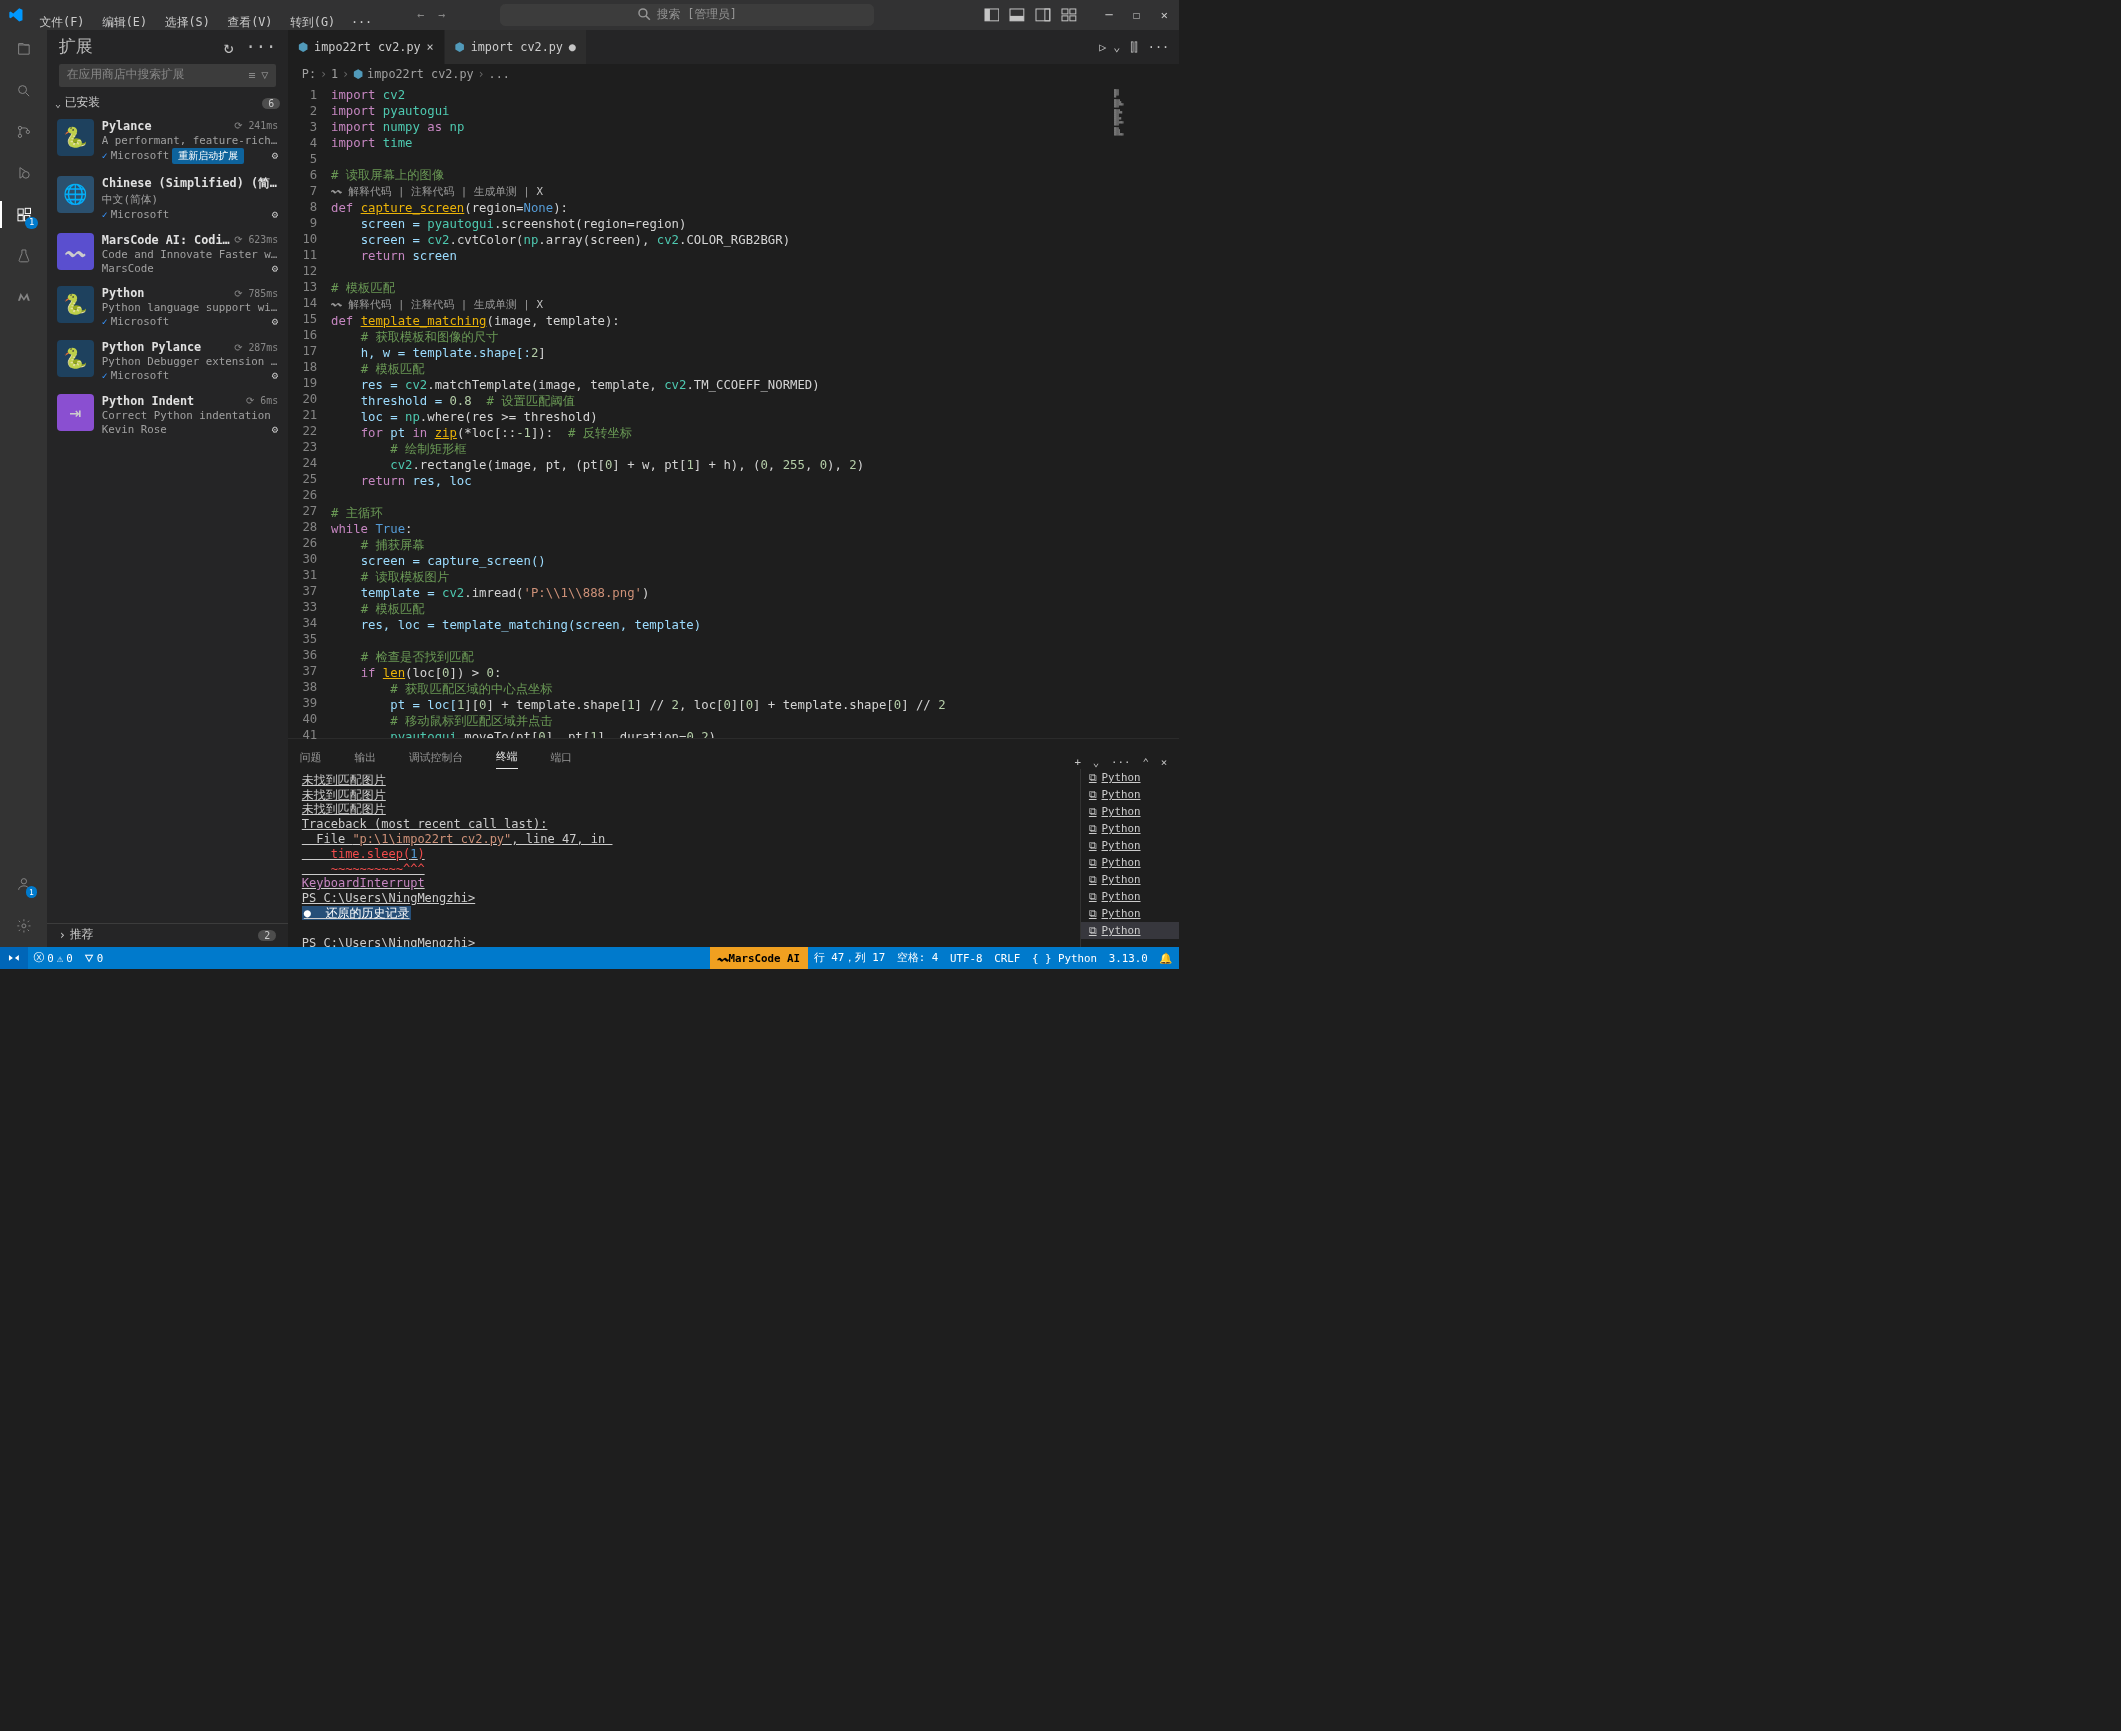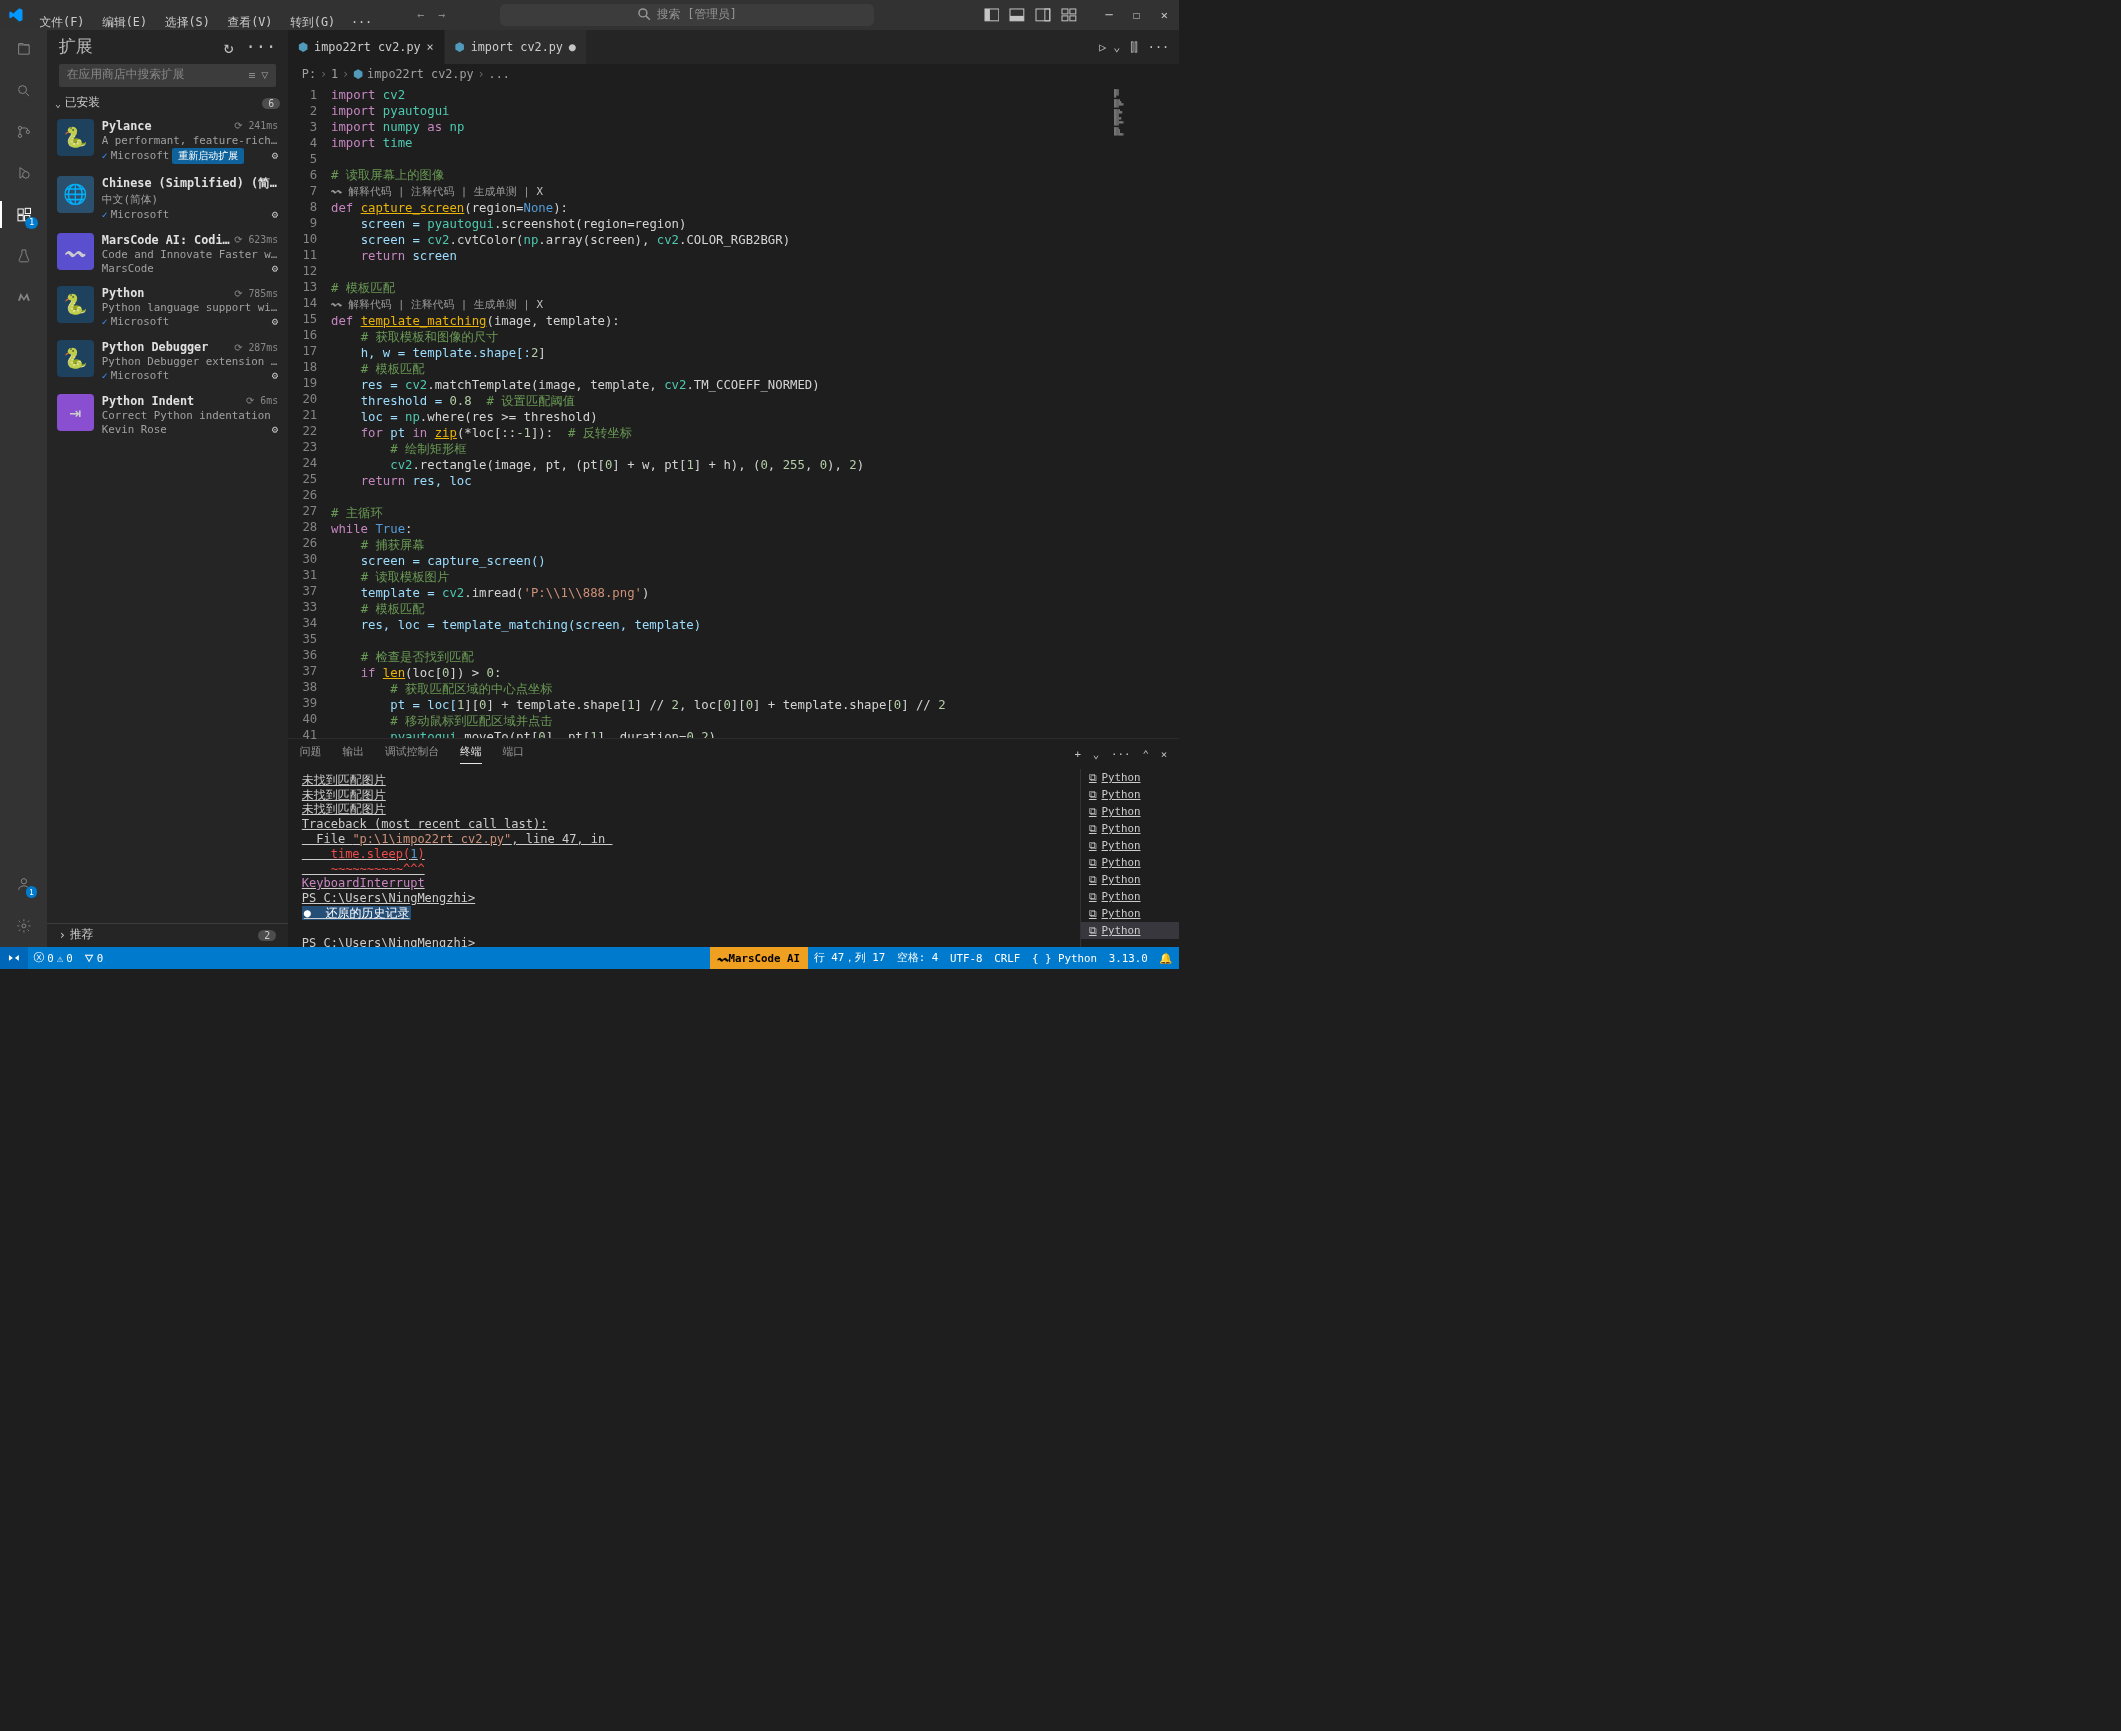--- a/index.html
+++ b/index.html
@@ -61,21 +61,21 @@
 .k-fn{color:#eab308;text-decoration:underline;}
 .k-var{color:#9cdcfe;}
 .k-str{color:#ce9178;}
 .k-num{color:#b5cea8;}
 .k-cmt{color:#6a9955;}
 .k-op{color:#d4d4d4;}
 .k-const{color:#569cd6;}
 .codelens{color:#999;font-size:10.8px;}
 .codelens .x{color:#c5c5c5;}
 .panel{height:209px;border-top:1px solid #2b2b2b;display:flex;flex-direction:column;}
-.panel-tabs{height:29.6px;display:flex;align-items:center;padding:0 11.8px;gap:21px;font-size:10.8px;}
+.panel-tabs{height:29.6px;display:flex;align-items:flex-end;padding:0 11.8px;gap:33px;font-size:10.8px;}
 .panel-tab{color:#969696;cursor:pointer;padding-bottom:3.9px;}
 .panel-tab.active{color:#e7e7e7;border-bottom:1px solid #e7e7e7;}
 .panel-actions{margin-left:auto;display:flex;gap:11.8px;color:#c5c5c5;}
 .panel-body{flex:1;display:flex;min-height:0;text-decoration:underline;}
 .terminal{flex:1;padding:3.9px 13.8px;font-family:Consolas,monospace;font-size:12px;line-height:14.8px;white-space:pre;overflow:hidden;color:#cccccc;}
 .term-list{width:99px;border-left:1px solid #333;}
 .term-item{display:flex;align-items:center;gap:4.9px;padding:2px 7.9px;font-size:10.8px;cursor:pointer;}
 .term-item.active{background:#37373d;}
 .t-err{color:#f14c4c;}
 .t-path{color:#569cd6;}
@@ -285,21 +285,21 @@
               <span class="verified">✓</span>
               <span>Microsoft</span>
               <span class="ext-gear">⚙</span>
             </div>
   </div>
 </div>
 <div class="ext-item">
   <div class="ext-icon" style="background:#1e415e">🐍</div>
   <div class="ext-info">
     <div class="ext-top">
-              <span class="ext-name">Python Debugger</span>
+              <span class="ext-name">Python Pylance</span>
               <span class="ext-ms">⟳ 287ms</span>
             </div>
     <div class="ext-desc">Python Debugger extension using d...</div>
     <div class="ext-pub">
               <span class="verified">✓</span>
               <span>Microsoft</span>
               <span class="ext-gear">⚙</span>
             </div>
   </div>
 </div>

